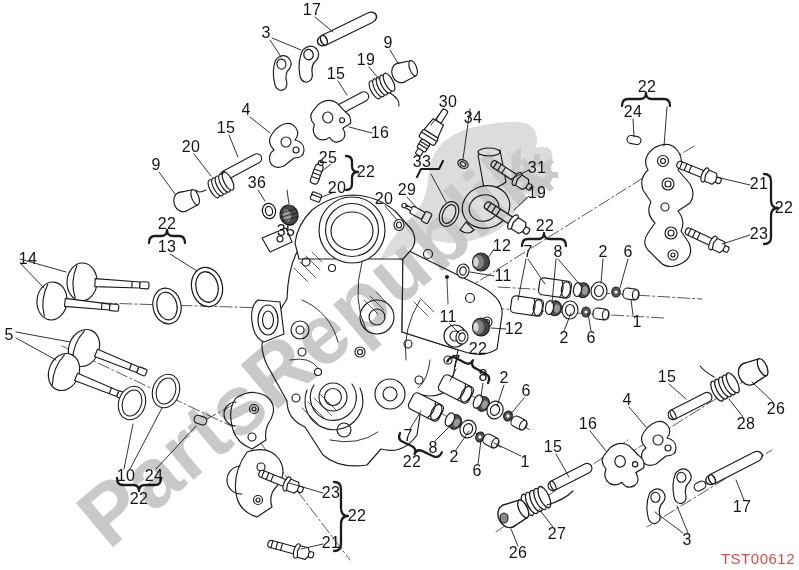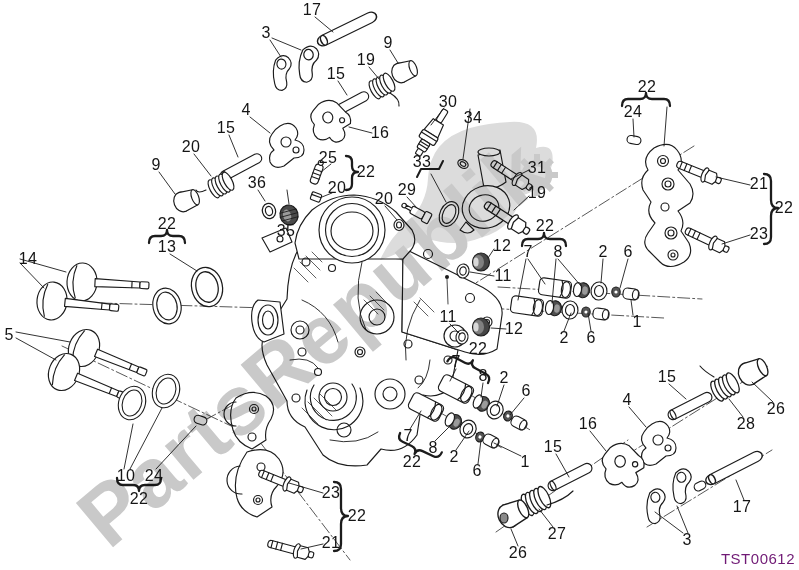--- a/index.html
+++ b/index.html
@@ -2,21 +2,21 @@
 <html><head>
 <meta charset="utf-8">
 <style>
   html,body{margin:0;padding:0;background:#fff;}
   .stage{position:relative;width:799px;height:570px;background:#ffffff;overflow:hidden;
          font-family:"Liberation Sans",sans-serif;}
   .stage svg{position:absolute;left:0;top:0;}
   .callout-layer{position:absolute;left:0;top:0;width:100%;height:100%;pointer-events:none;}
   .callout{position:absolute;transform:translate(-50%,-50%);font-size:16px;line-height:1;
            color:#151515;letter-spacing:.3px;white-space:nowrap;}
-  .drawing-code{position:absolute;right:4px;bottom:3px;font-size:15px;color:#701a75;
+  .drawing-code{position:absolute;right:4px;bottom:3px;font-size:15px;color:#ef4444;
                 letter-spacing:.5px;}
   .wm{mix-blend-mode:multiply;}
 </style>
 </head>
 <body>
 
 <div class="stage">
 
 <svg width="799" height="570" viewBox="0 0 799 570">
   <defs>

